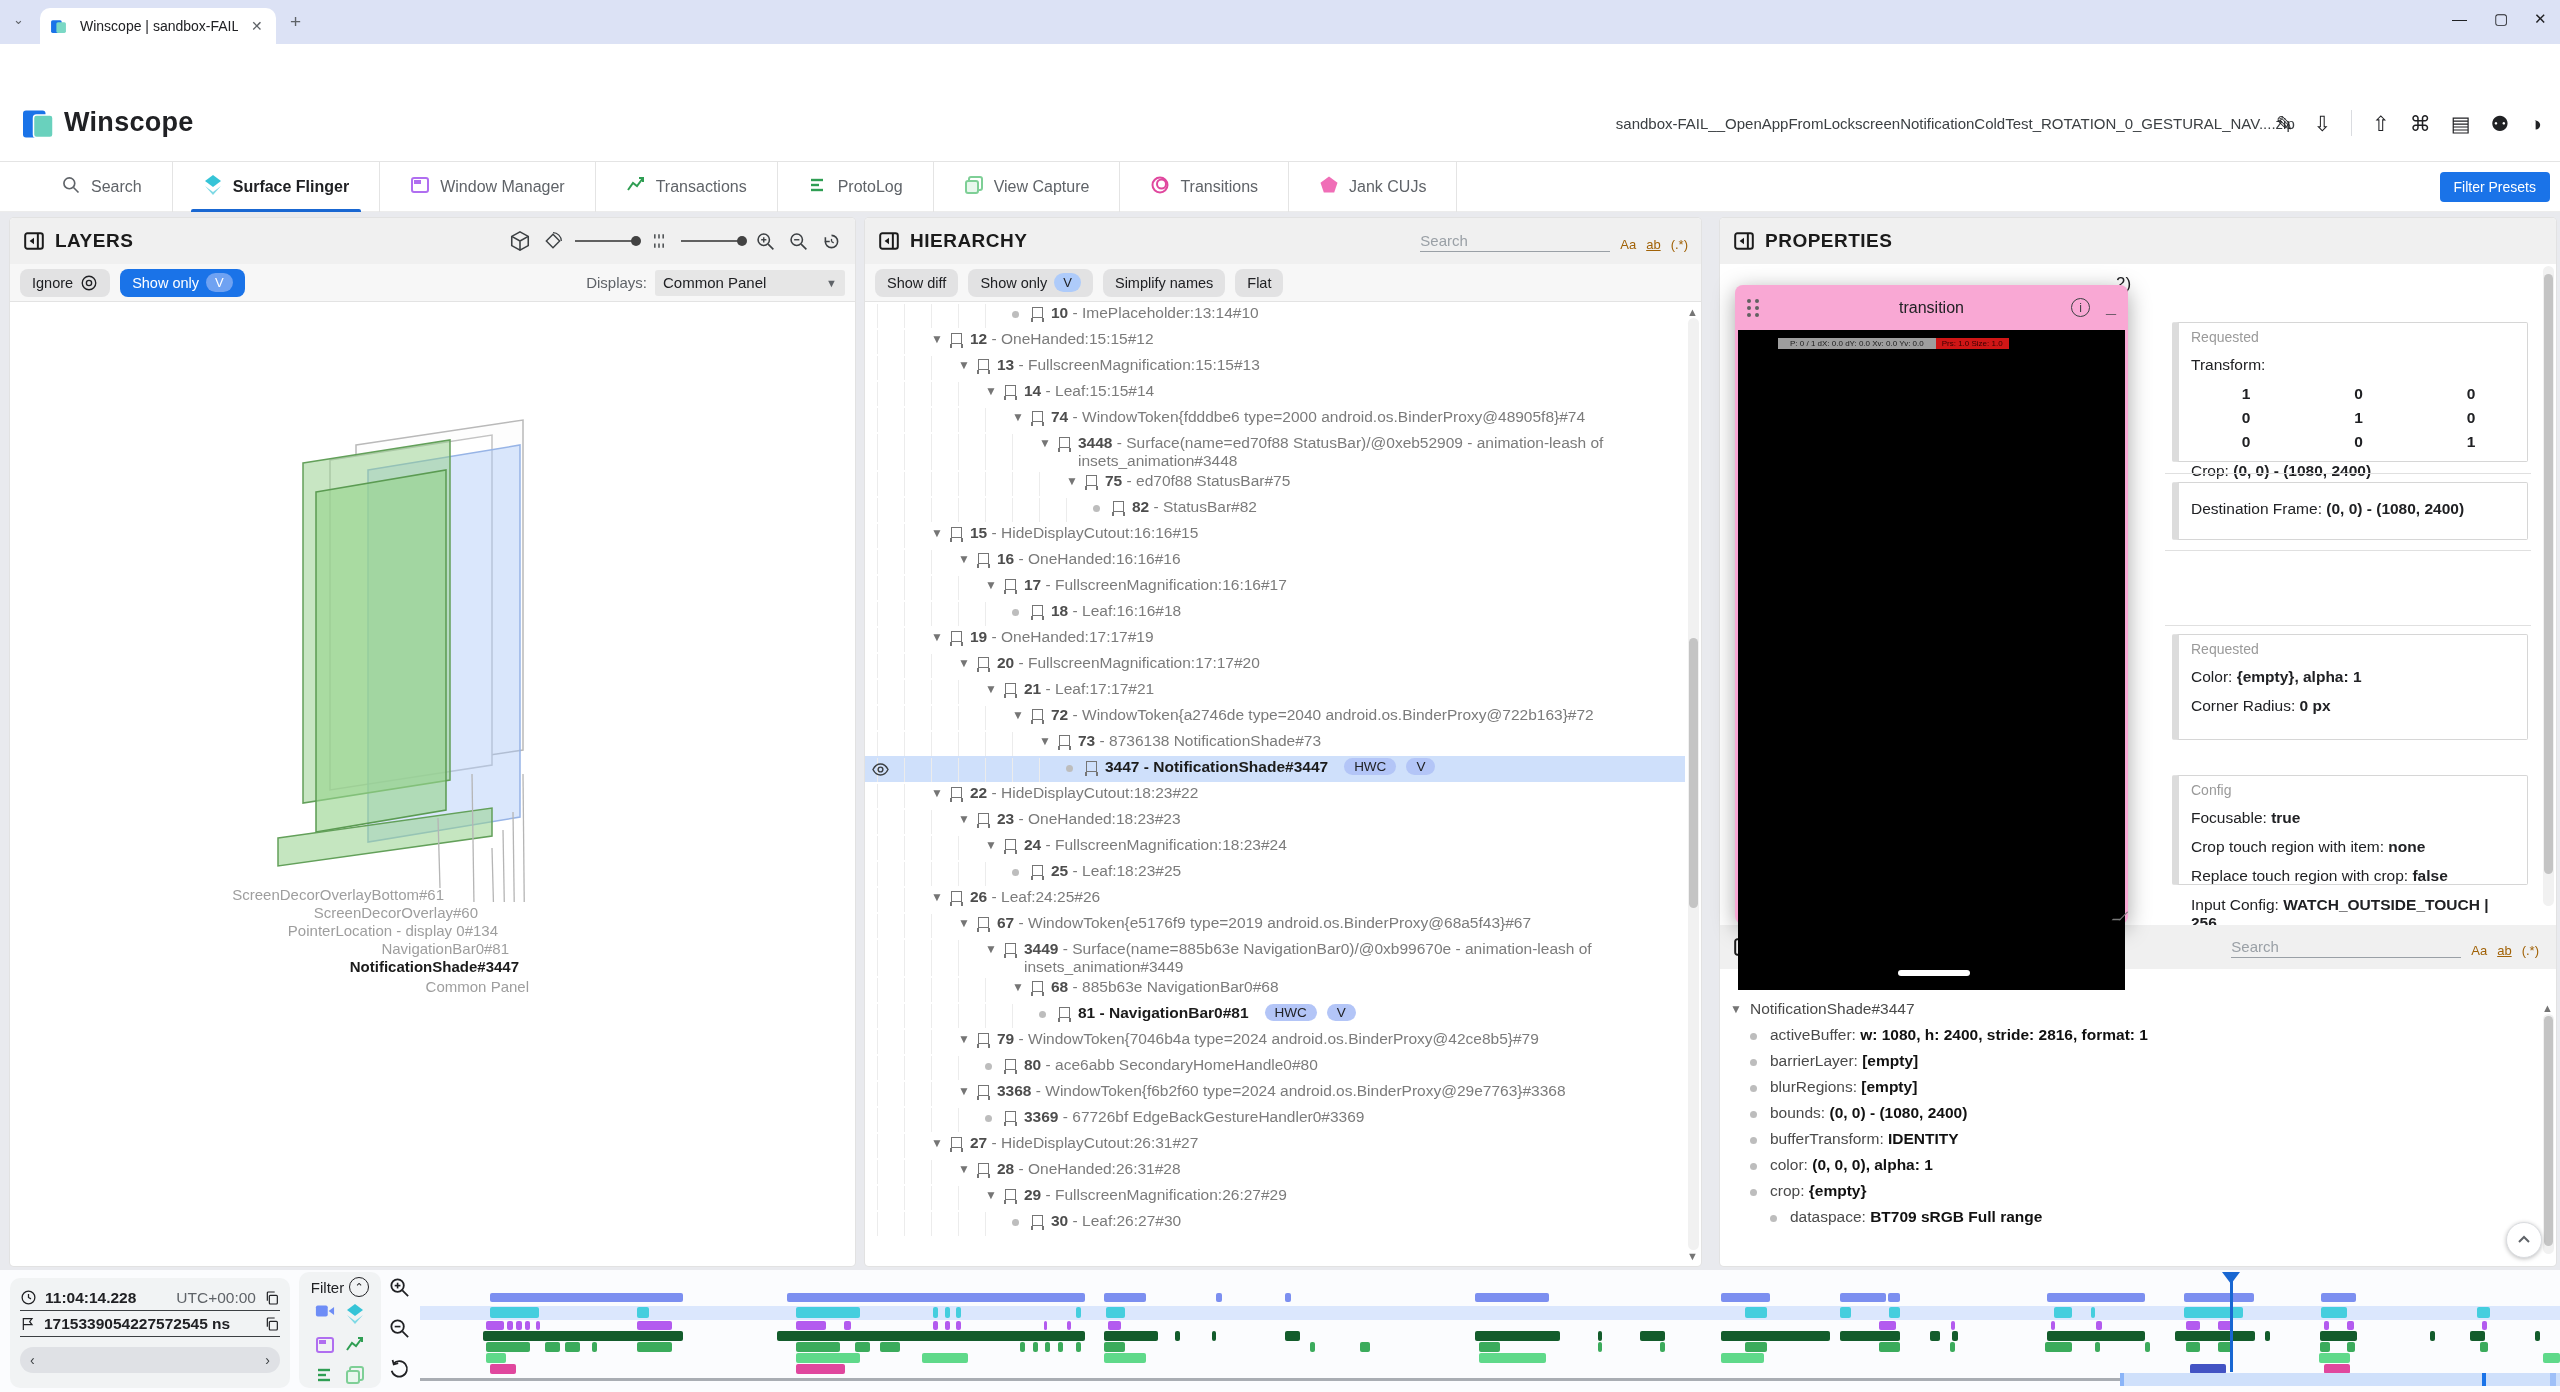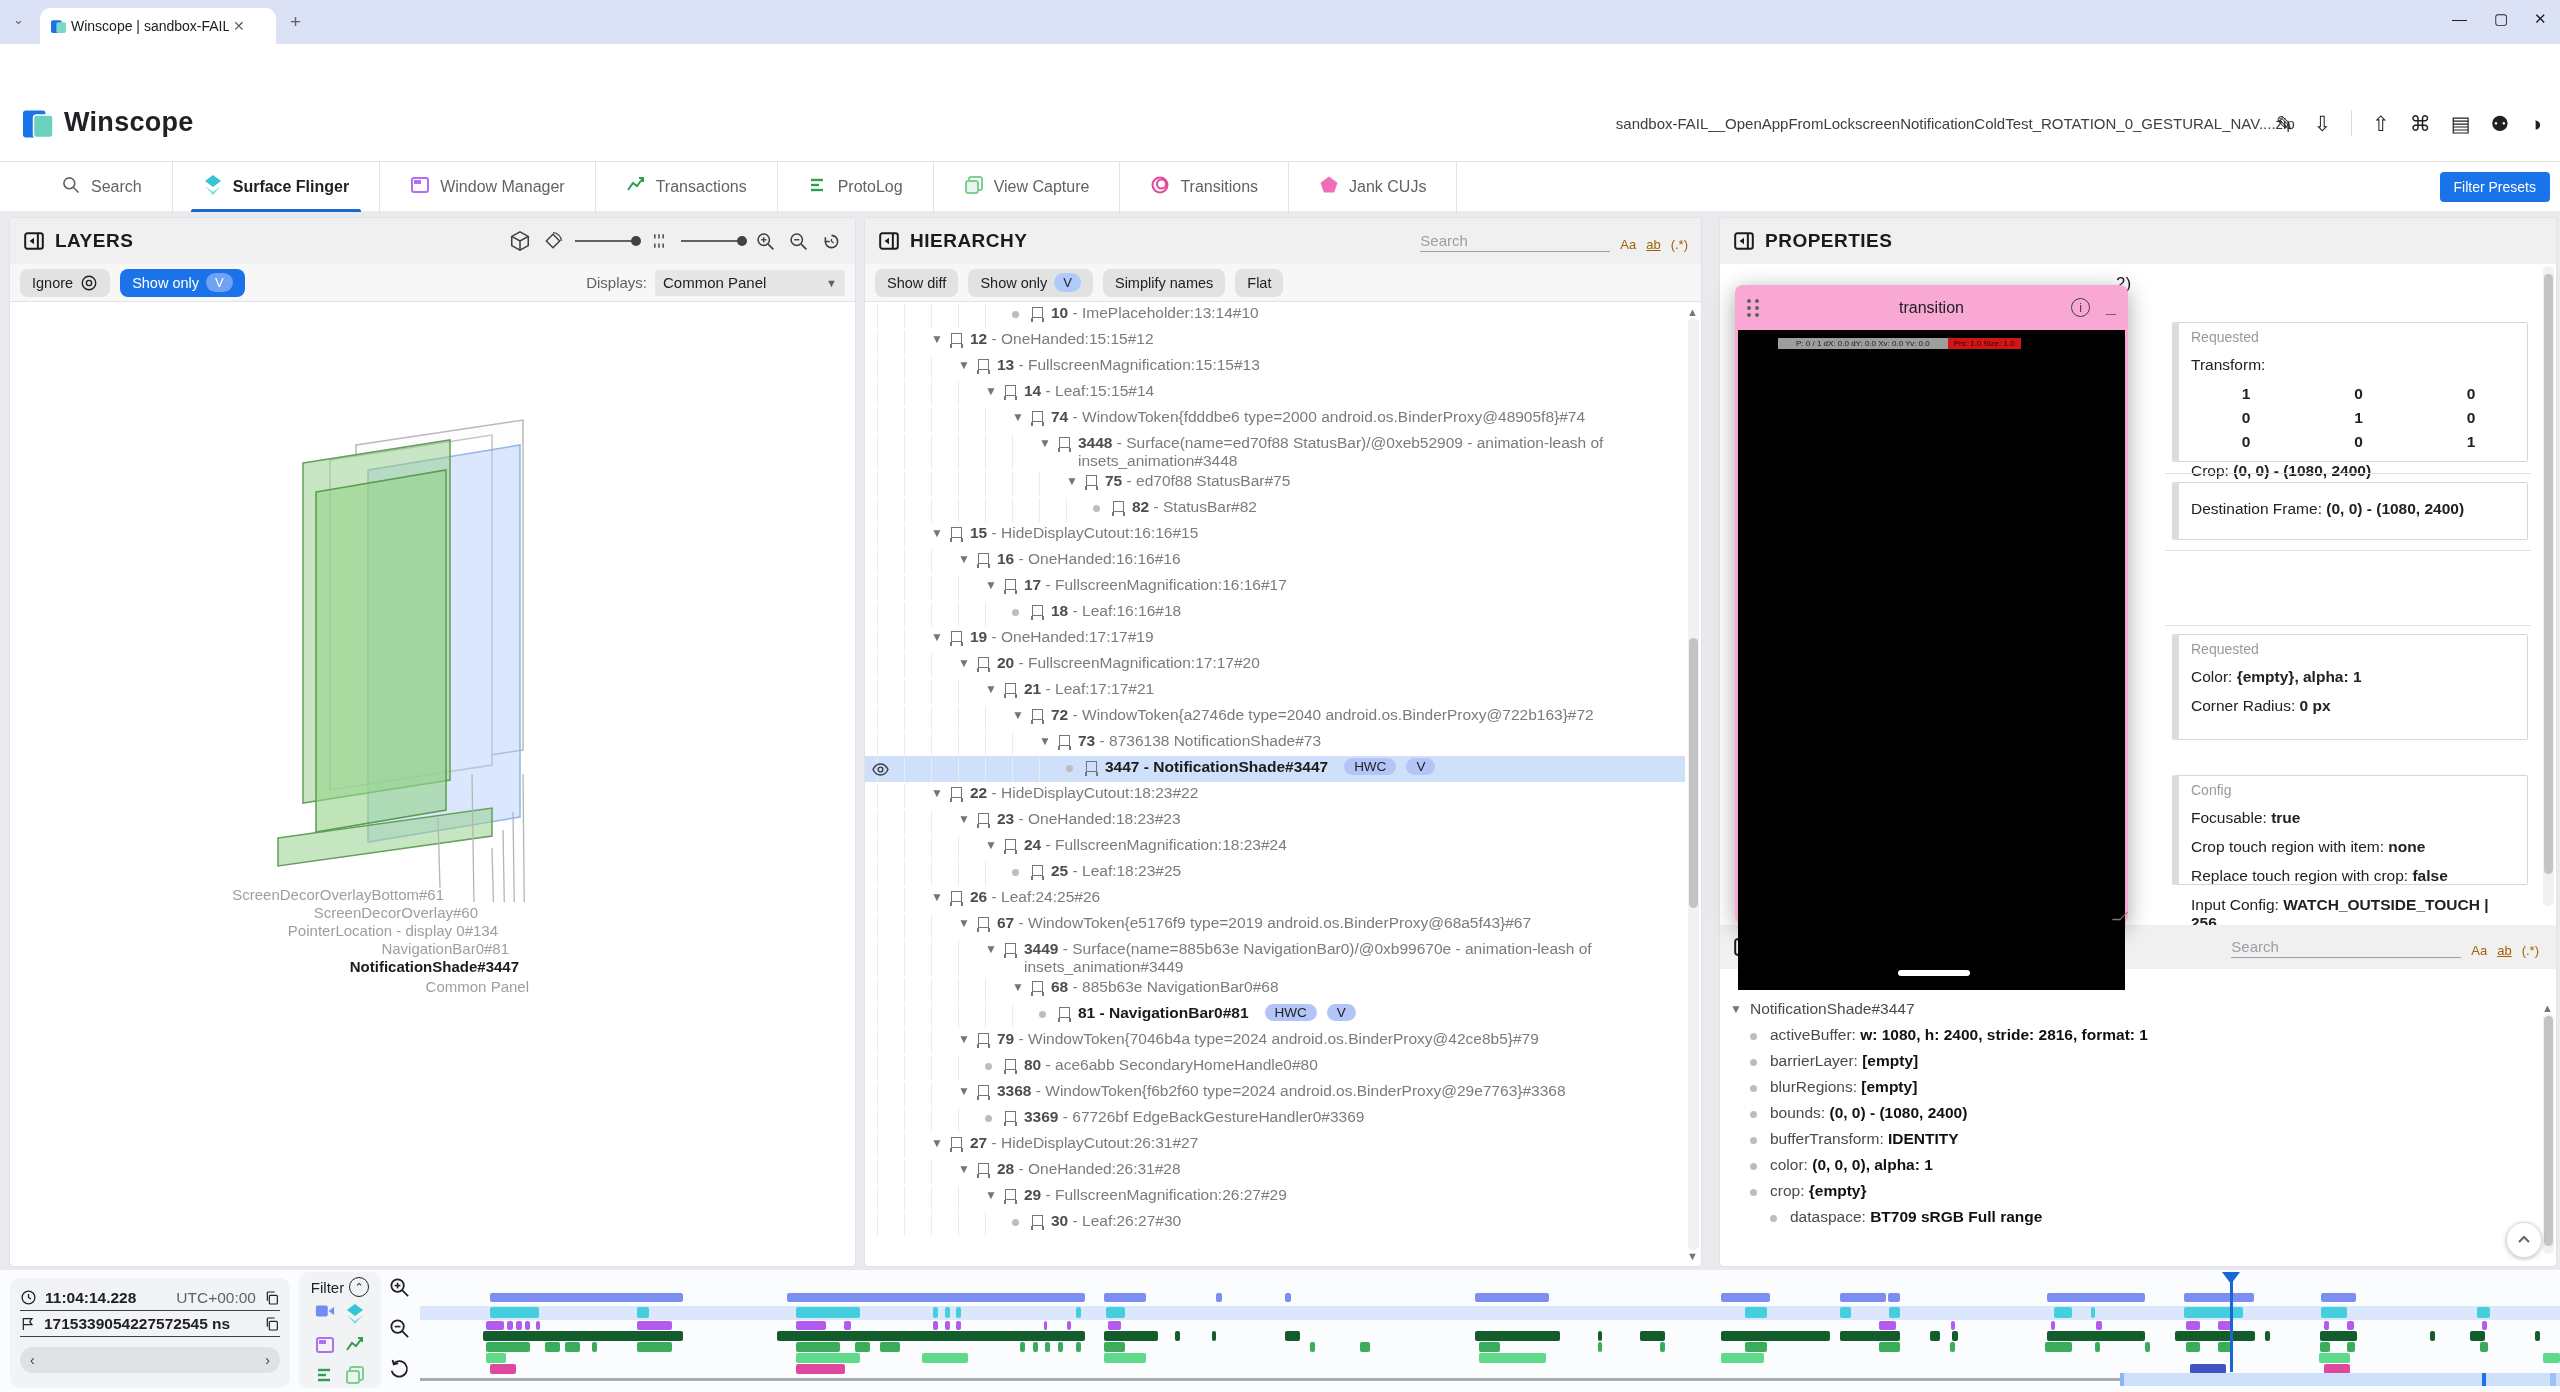--- a/index.html
+++ b/index.html
@@ -1,21 +1,21 @@
 <!DOCTYPE html>
 <html><head>
 <meta charset="utf-8">
 <style>
   html,body{margin:0;padding:0;background:#555}
   *{box-sizing:border-box}
   .screen{position:relative;width:2560px;height:1392px;background:#e9eaee;font-family:"Liberation Sans",sans-serif;overflow:hidden}
   .abs{position:absolute}
   
   .tabstrip{position:absolute;left:0;top:0;width:2560px;height:44px;background:#dce2f5}
-  .tab{position:absolute;left:40px;top:8px;width:236px;height:36px;background:#fff;border-radius:10px 10px 0 0;display:flex;align-items:center;padding:0 10px;gap:4px}
+  .tab{position:absolute;left:40px;top:8px;width:236px;height:36px;background:#fff;border-radius:10px 10px 0 0;display:flex;align-items:center;padding:0 10px;gap:13px}
   .tab-title{font-size:14px;color:#202124;white-space:nowrap;overflow:hidden;width:158px}
   .gicon{color:#5f6368;font-size:17px;line-height:1}
   .toolbar{position:absolute;left:0;top:44px;width:2560px;height:40px;background:#fff}
   .omnibox{position:absolute;left:150px;top:49px;width:2125px;height:30px;background:#eef1f9;border-radius:15px;display:flex;align-items:center;padding:0 14px;gap:12px}
   .url{font-size:15px;color:#3c4043;white-space:nowrap}
   .winctl{position:absolute;top:10px;font-size:15px;color:#202124}
   .extdot{position:absolute;top:52px;width:22px;height:22px;border-radius:6px}
   .avatar{position:absolute;top:50px;width:26px;height:26px;border-radius:50%;background:#a1887f;border:2px solid #e8eaed}
   
   .appheader{position:absolute;left:0;top:84px;width:2560px;height:78px;background:#fff;border-bottom:1px solid #e4e4e4;display:flex;align-items:center}
@@ -865,21 +865,21 @@
           <i></i>
           <i></i>
         </span>
       <span style="margin-left:auto;display:flex;align-items:center;gap:16px;z-index:2">
         <span style="width:19px;height:19px;border:1.6px solid #3c4043;border-radius:50%;display:inline-flex;align-items:center;justify-content:center;font-size:12px;color:#3c4043">i</span>
         <span style="font-size:18px;color:#3c4043;font-weight:700">_</span>
       </span>
     </div>
     <div class="popscreen">
       <div class="pbar" style="left:40px">
-        <span style="background:#9e9e9e;color:#1b1b1b;padding:0 18px">P: 0 / 1    dX: 0.0    dY: 0.0    Xv: 0.0    Yv: 0.0</span>
+        <span style="background:#9e9e9e;color:#1b1b1b;padding:0 12px">P: 0 / 1    dX: 0.0    dY: 0.0    Xv: 0.0    Yv: 0.0</span>
         <span style="background:#d01616;color:#3a0000;padding:0 6px">Prs: 1.0    Size: 1.0</span>
       </div>
       <div class="homebar"></div>
     </div>
     <div class="rsz"></div>
   </div>
 
   <div class="fab">
     <svg width="16" height="16" viewBox="0 0 16 16">
         <path d="M3 10 L8 5 L13 10" fill="none" stroke="#5f6368" stroke-width="2"></path>

